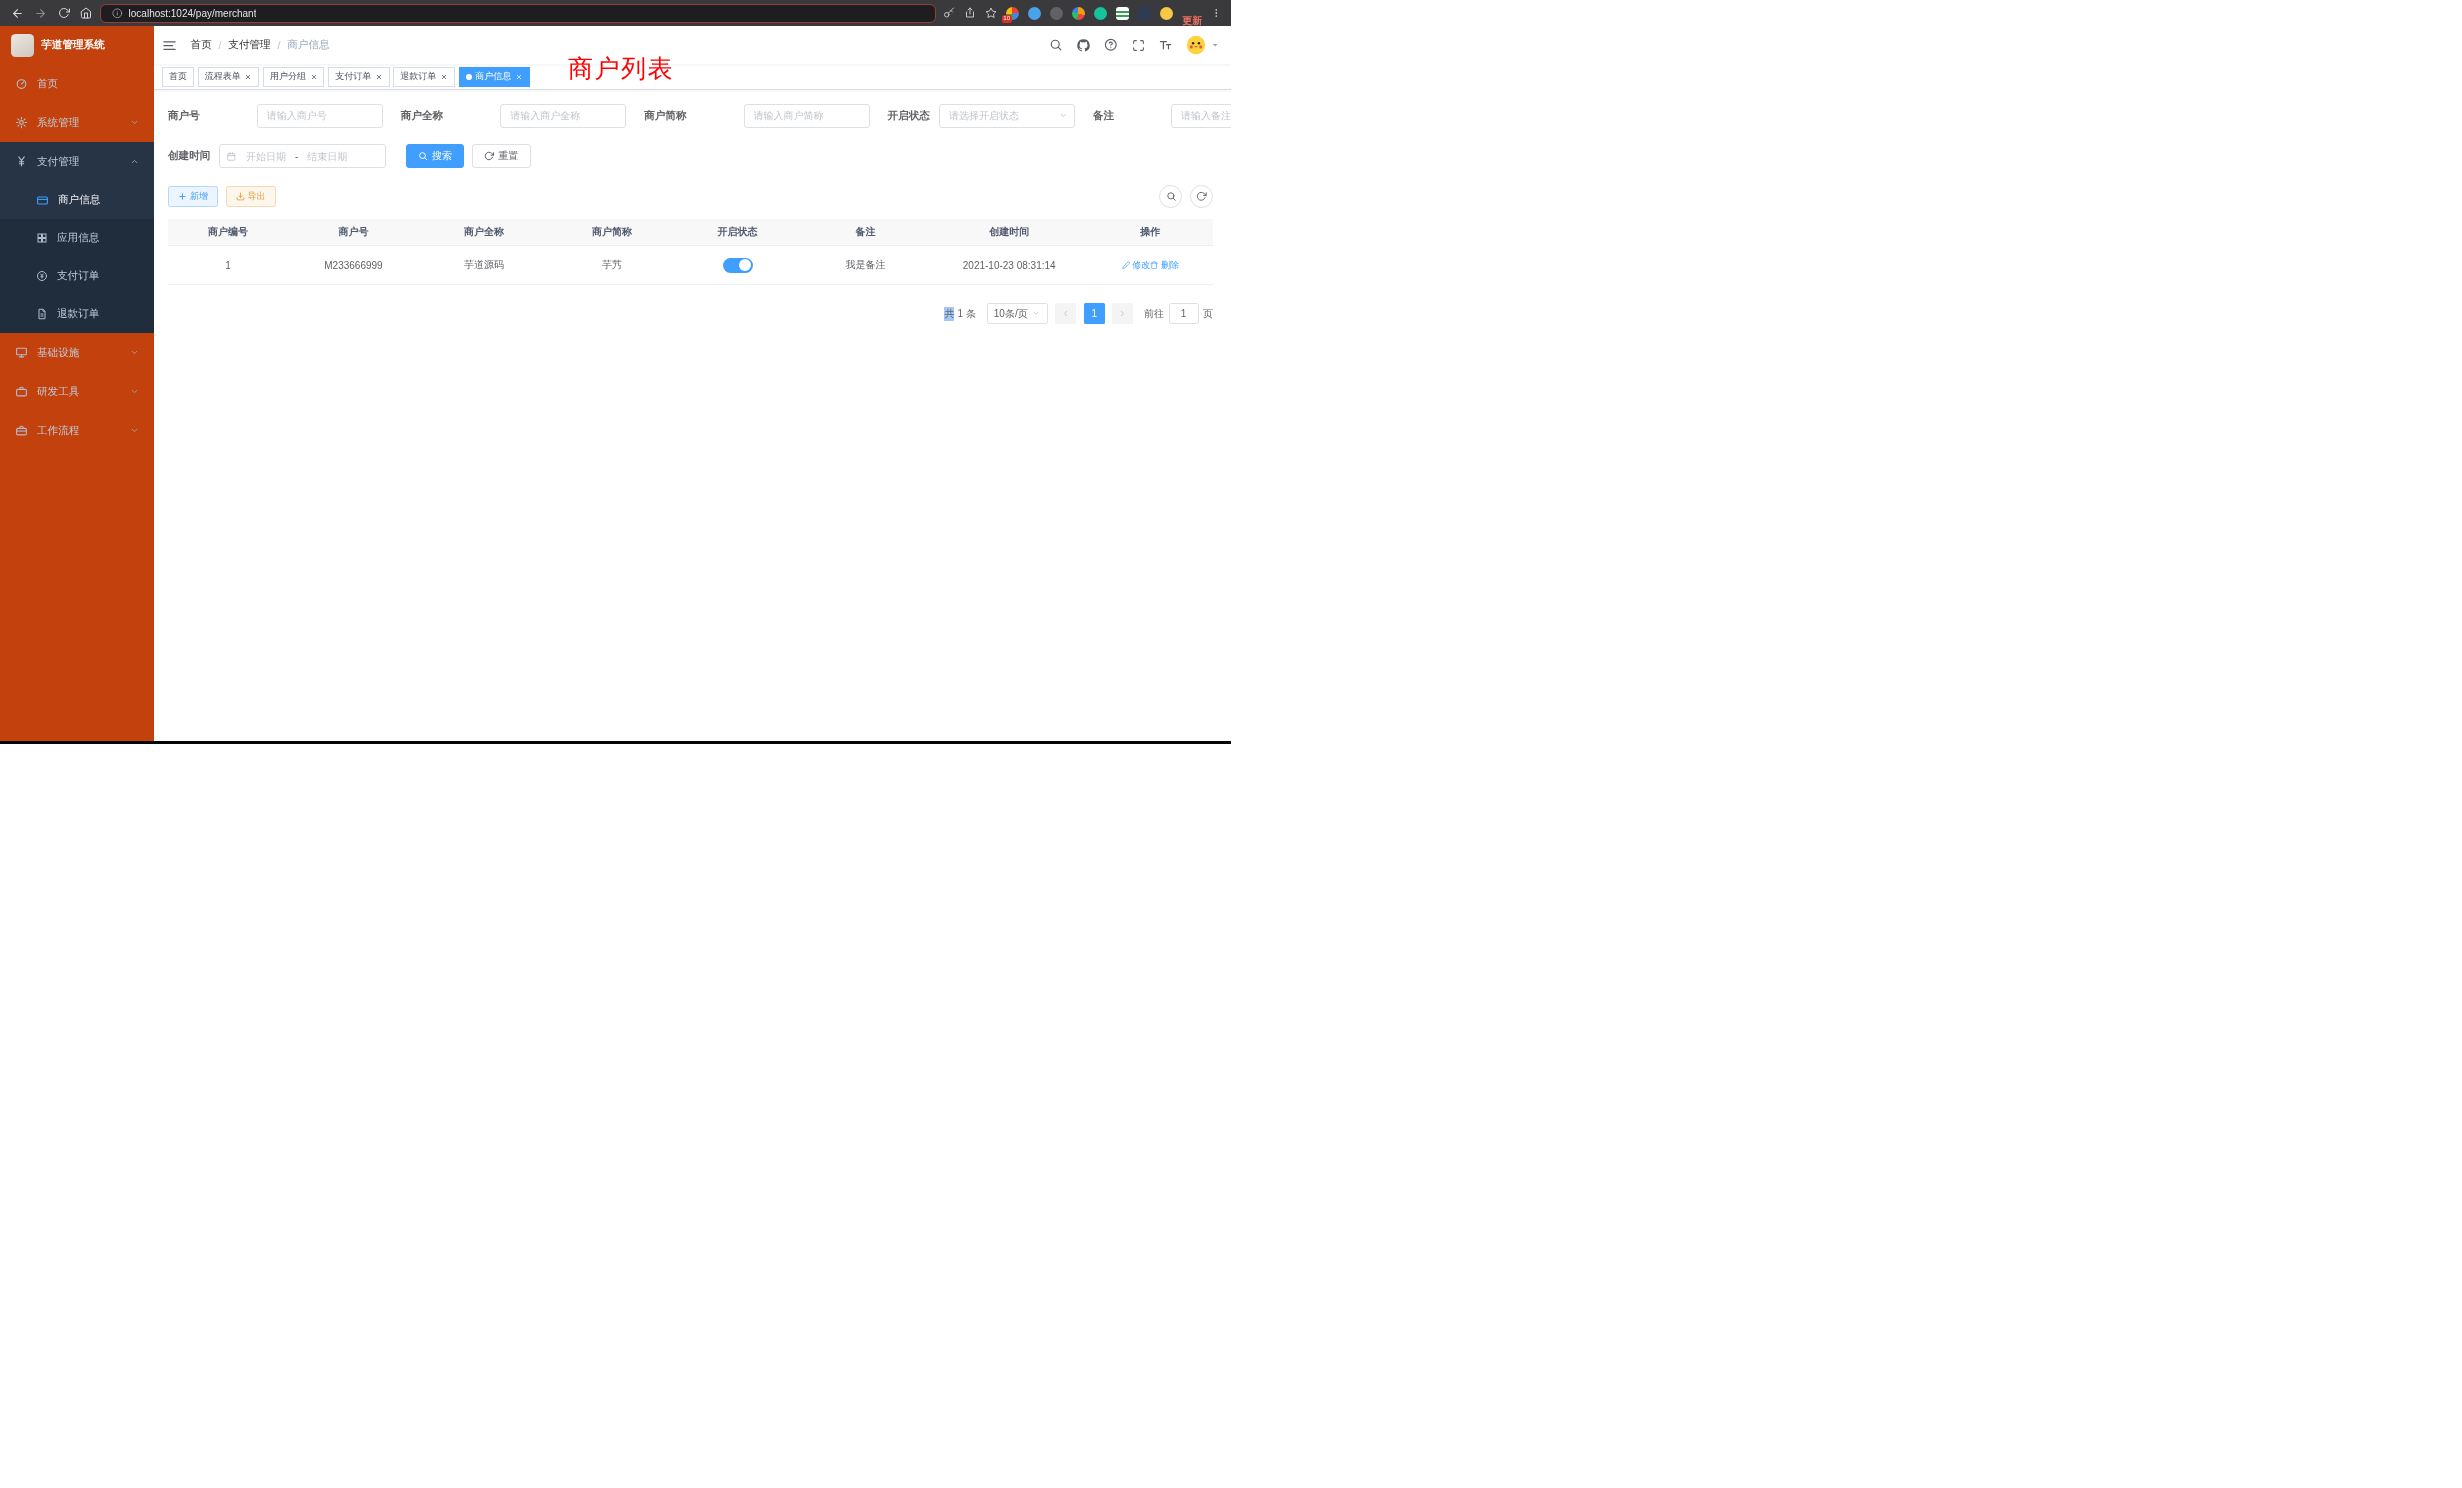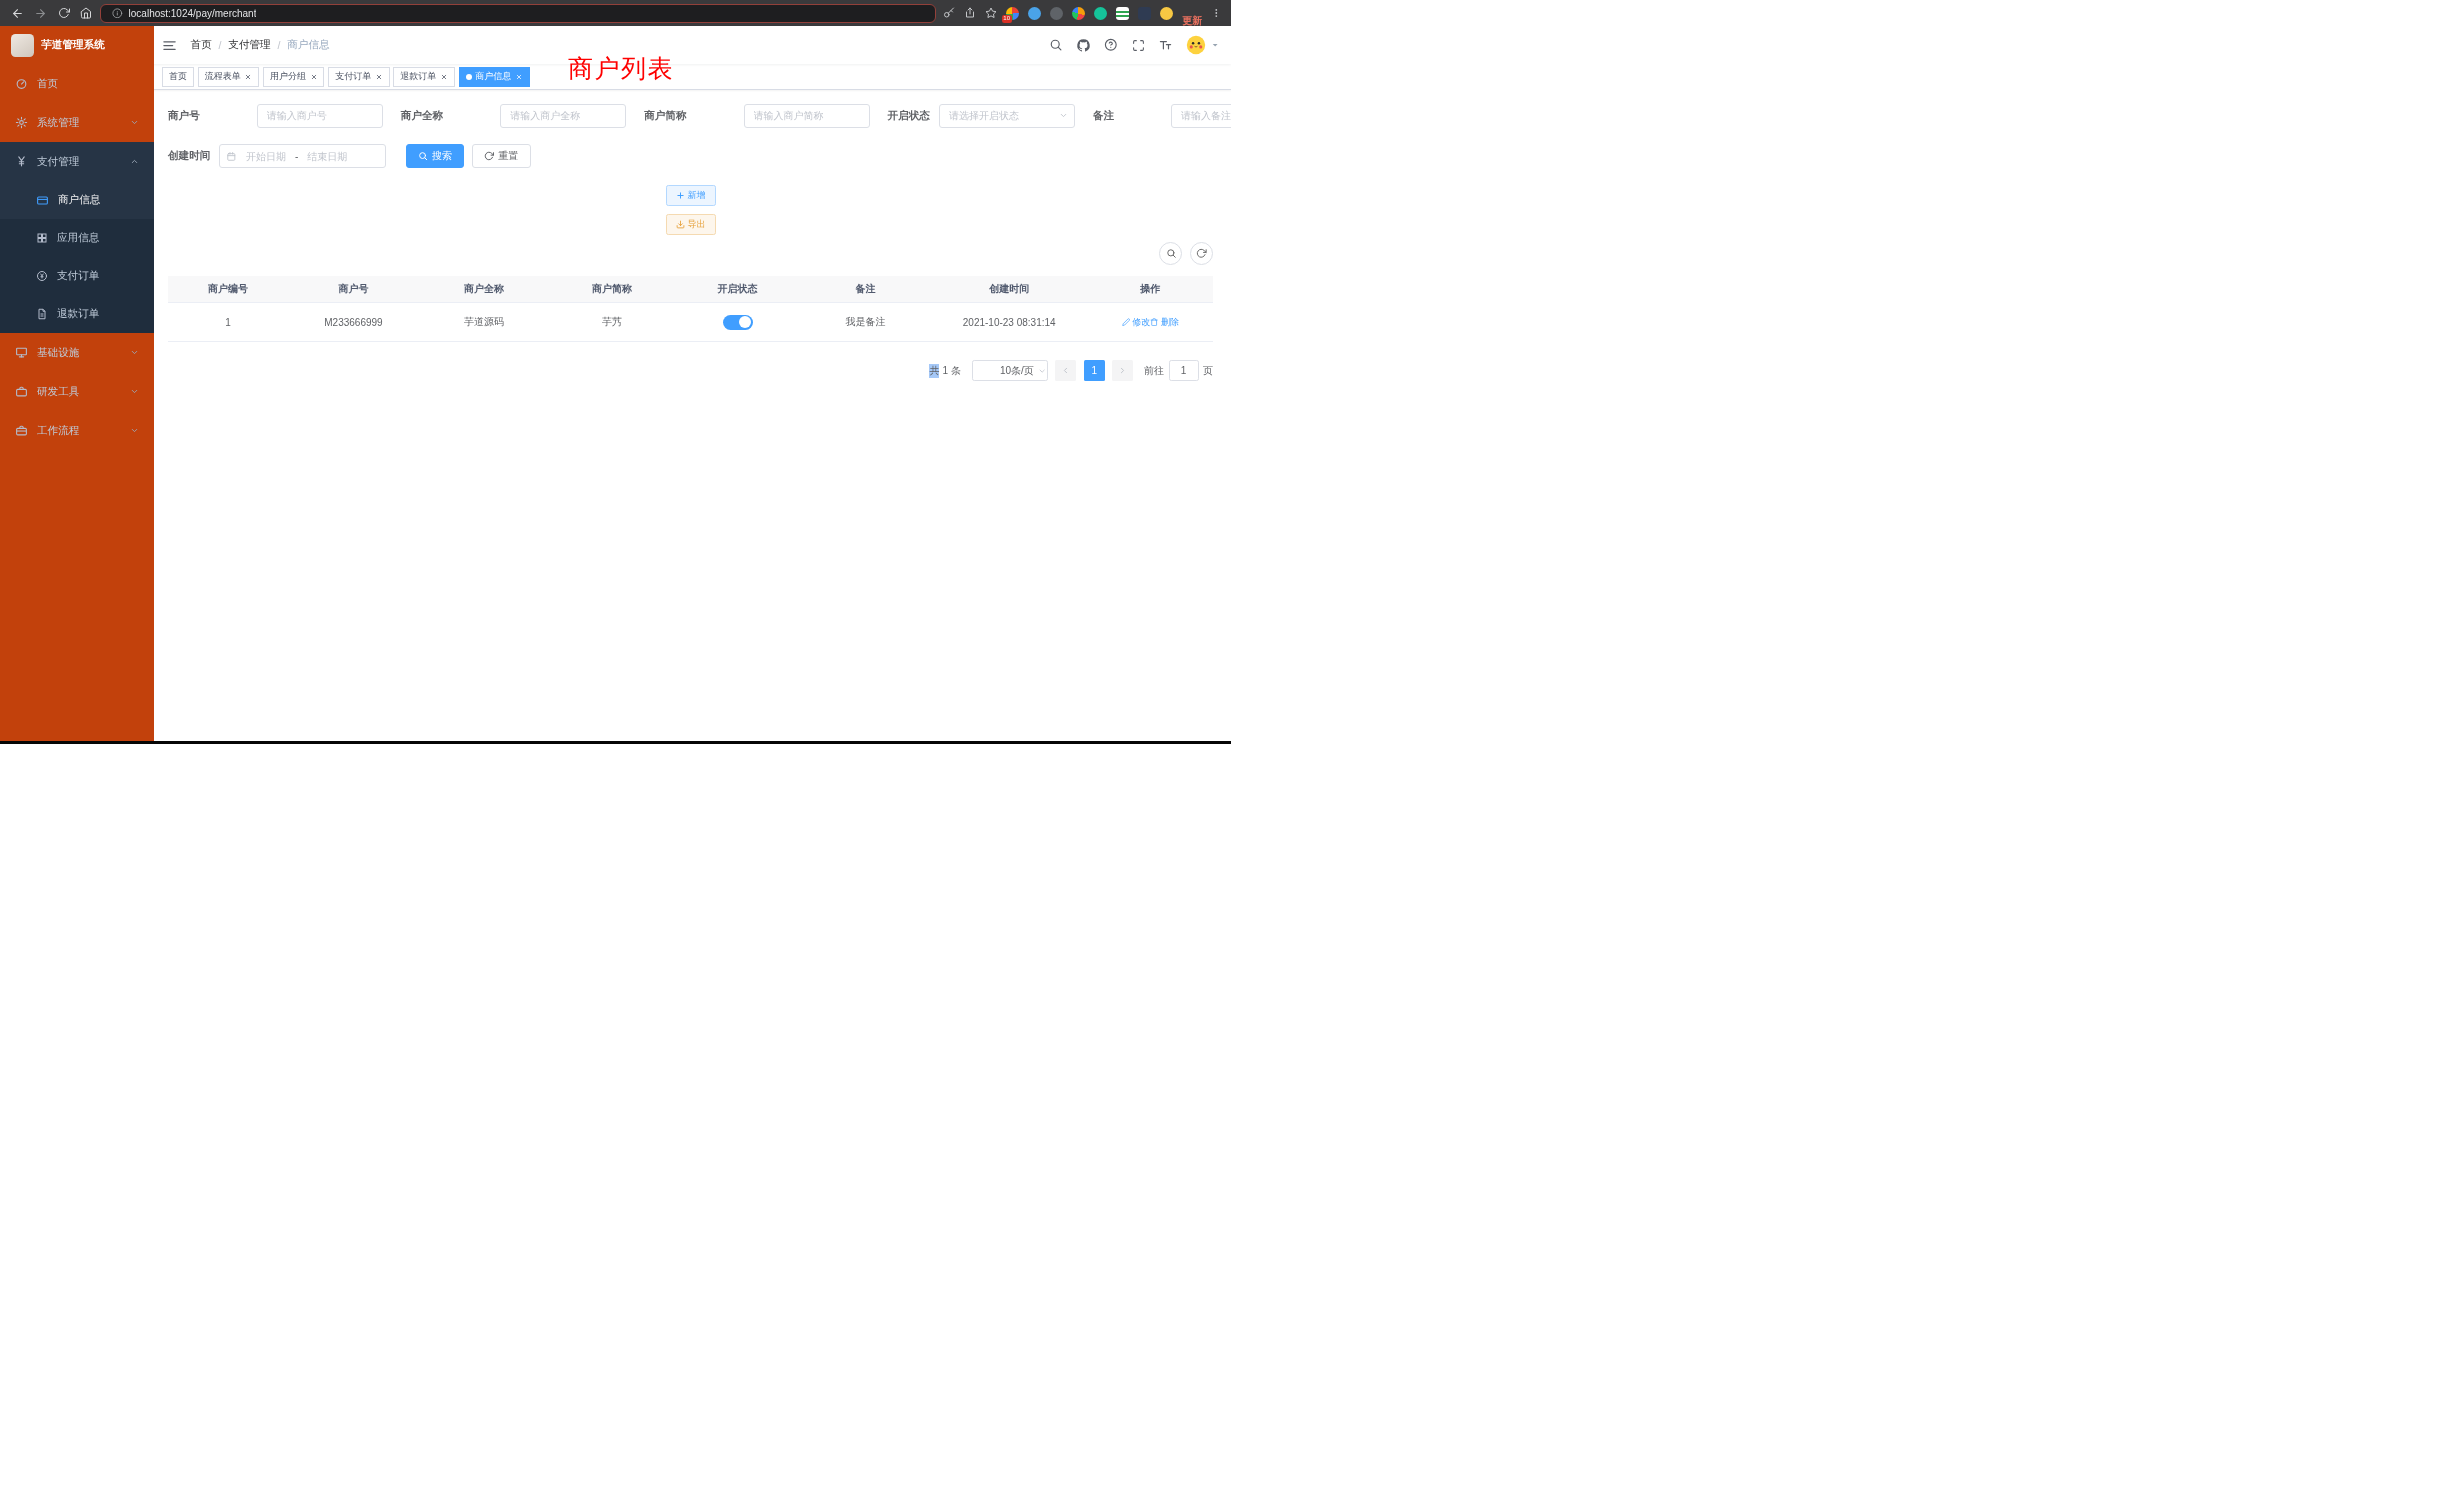--- a/index.html
+++ b/index.html
@@ -70,38 +70,38 @@
   .date-range input { border:none; outline:none; width:55px; text-align:center; font-size:10px; color:#606266; background:transparent; font-family:inherit; }
   .date-range input::placeholder { color:#c0c4cc; }
   .date-sep { font-size:10px; color:#606266; padding:0 1.5px; }
   .btn { height:24px; display:inline-flex; align-items:center; gap:3.8px; padding:0 11.4px; border-radius:3px; font-size:10px; border:0.8px solid #dcdfe6; background:#fff; color:#606266; }
   .btn-primary { background:#409eff; border-color:#409eff; color:#fff; }
   .btn-search { margin-left:1.5px; }
   .btn-reset { margin-left:7.6px; }
   .mini-btn { height:21px; display:inline-flex; align-items:center; gap:3px; padding:0 9px; border-radius:2.3px; font-size:9px; border:0.8px solid; }
   .mini-primary-plain { color:#409eff; background:#ecf5ff; border-color:#b3d8ff; }
   .mini-warning-plain { color:#e6a23c; background:#fdf6ec; border-color:#f5dab1; }
-  .toolbar-row { display:flex; align-items:center; gap:7.6px; margin:0 0 10.6px;flex-direction:column; }
+  .toolbar-row { display:flex; align-items:center; gap:7.6px; margin:0 0 10.6px; }
   .right-tools { margin-left:auto; display:flex; gap:7.6px; }
   .circle-btn { width:23px; height:23px; border:0.8px solid #dcdfe6; border-radius:50%; display:flex; align-items:center; justify-content:center; color:#666; background:#fff; }
 
   
   table.grid { width:100%; border-collapse:collapse; table-layout:fixed; }
   .grid th { height:27px; background:#f8f8f9; color:#515a6e; font-size:10px; font-weight:700; text-align:center; border-bottom:0.8px solid #ebeef5;margin-top:48px; }
   .grid td { height:39px; color:#606266; font-size:10px; text-align:center; border-bottom:0.8px solid #ebeef5; }
   .switch { width:30px; height:15px; border-radius:7.6px; background:#409eff; position:relative; display:inline-block; vertical-align:middle; cursor:pointer; }
   .switch::after { content:""; position:absolute; right:1.5px; top:1.5px; width:12px; height:12px; border-radius:50%; background:#fff; }
   .op-links { display:inline-flex; }
   .op-link { display:inline-flex; align-items:center; gap:2.3px; color:#409eff; font-size:9px; cursor:pointer; }
 
   
   .pagination { display:flex; align-items:center; justify-content:flex-end; gap:7.6px; margin-top:18px; font-size:10px; color:#606266; }
   .total-text { display:flex; align-items:center; gap:3px; margin-right:3px; }
   .sel-hl { background:#a5c8f7; }
-  .psize { width:76px; height:21px; border:0.8px solid #dcdfe6; border-radius:2.3px; display:flex; align-items:center; justify-content:flex-end; gap:4.5px; cursor:pointer; background:#fff; }
+  .psize { width:61px; height:21px; border:0.8px solid #dcdfe6; border-radius:2.3px; display:flex; align-items:center; justify-content:center; gap:4.5px; cursor:pointer; background:#fff; }
   .psize .car { color:#c0c4cc; display:flex; }
   .pg-btn { width:21px; height:21px; border-radius:1.5px; background:#f4f4f5; display:flex; align-items:center; justify-content:center; color:#c0c4cc; }
   .pg-num { width:21px; height:21px; border-radius:1.5px; background:#409eff; color:#fff; display:flex; align-items:center; justify-content:center; font-size:10px; }
   .goto { display:flex; align-items:center; gap:4.5px; margin-left:3px; }
   .goto input { width:30px; height:21px; border:0.8px solid #dcdfe6; border-radius:2.3px; text-align:center; font-size:10px; color:#606266; outline:none; font-family:inherit; }
 
   .screen-bottom { position:absolute; left:0; right:0; bottom:0; height:3px; background:#060606; z-index:60; }
 </style>
 </head>
 <body>

